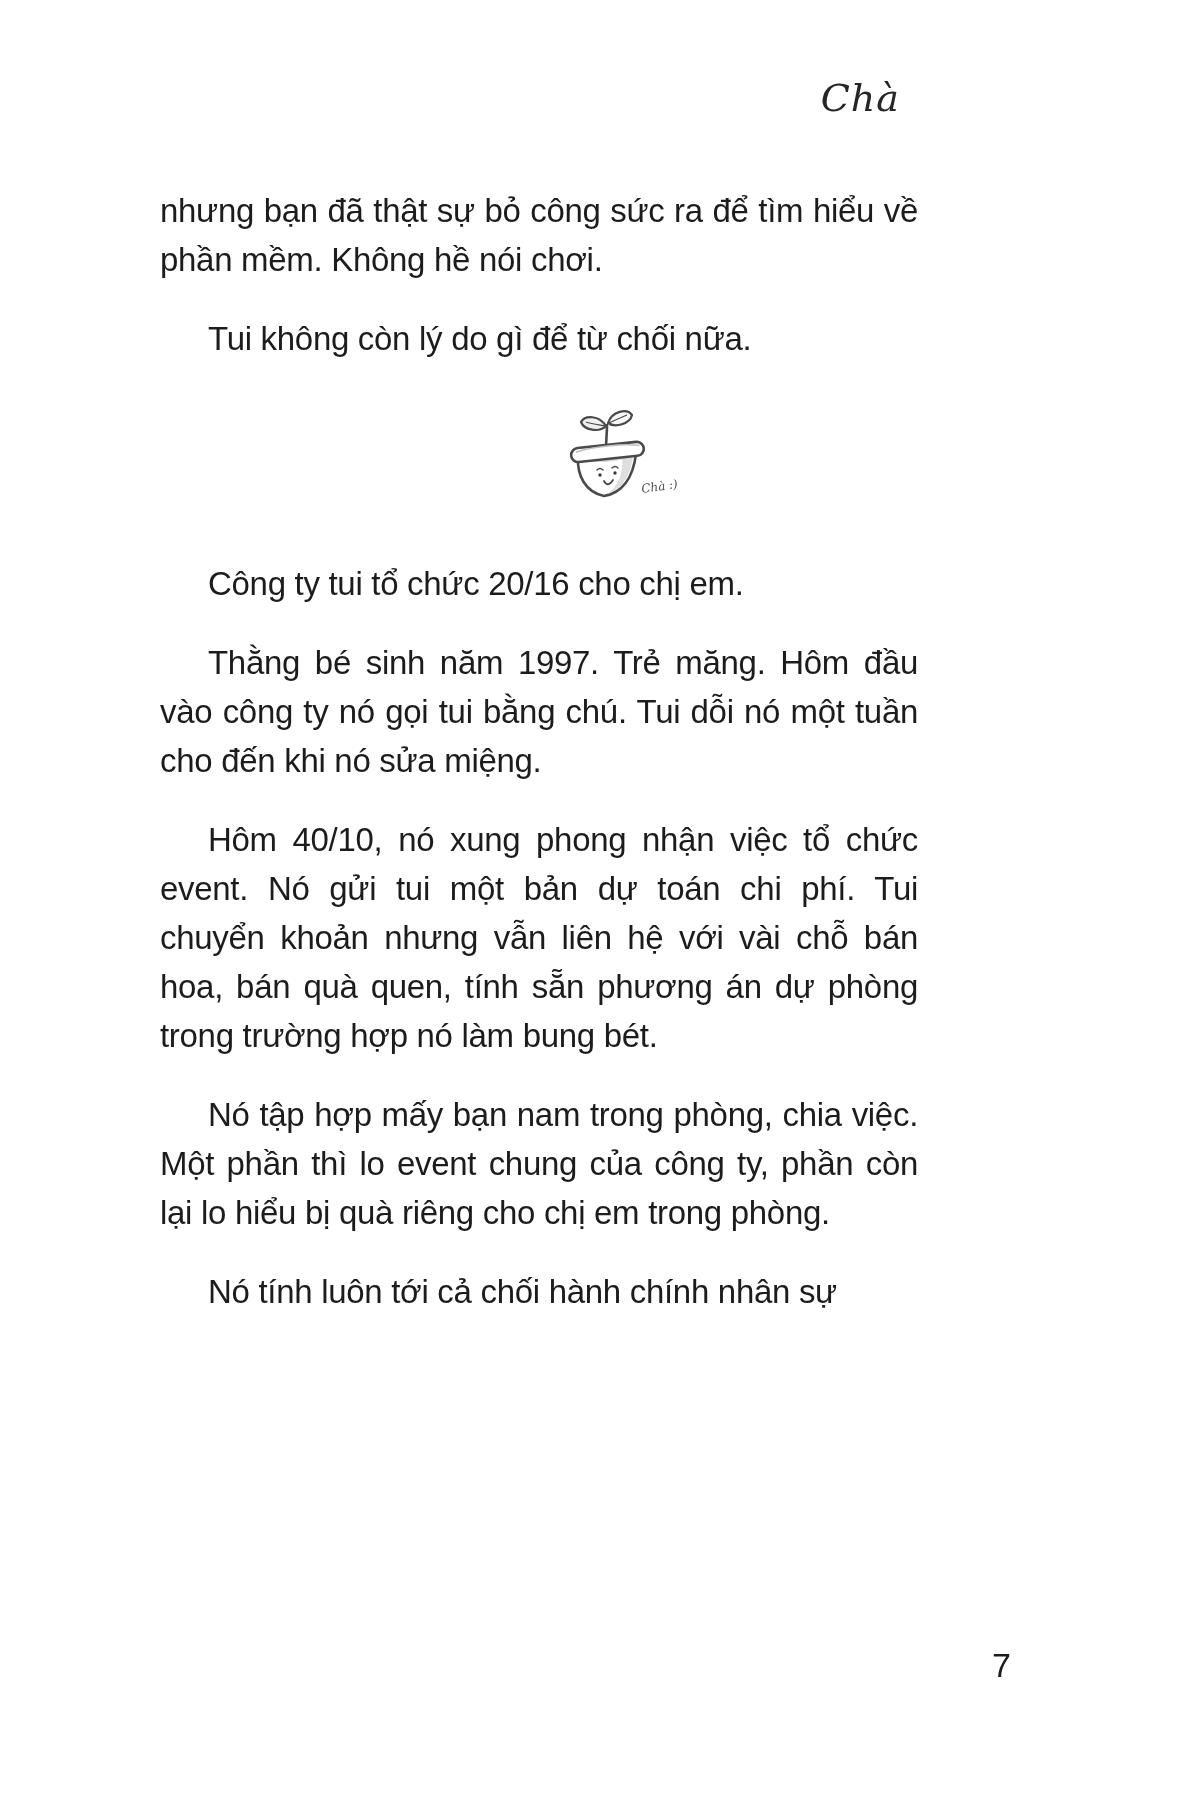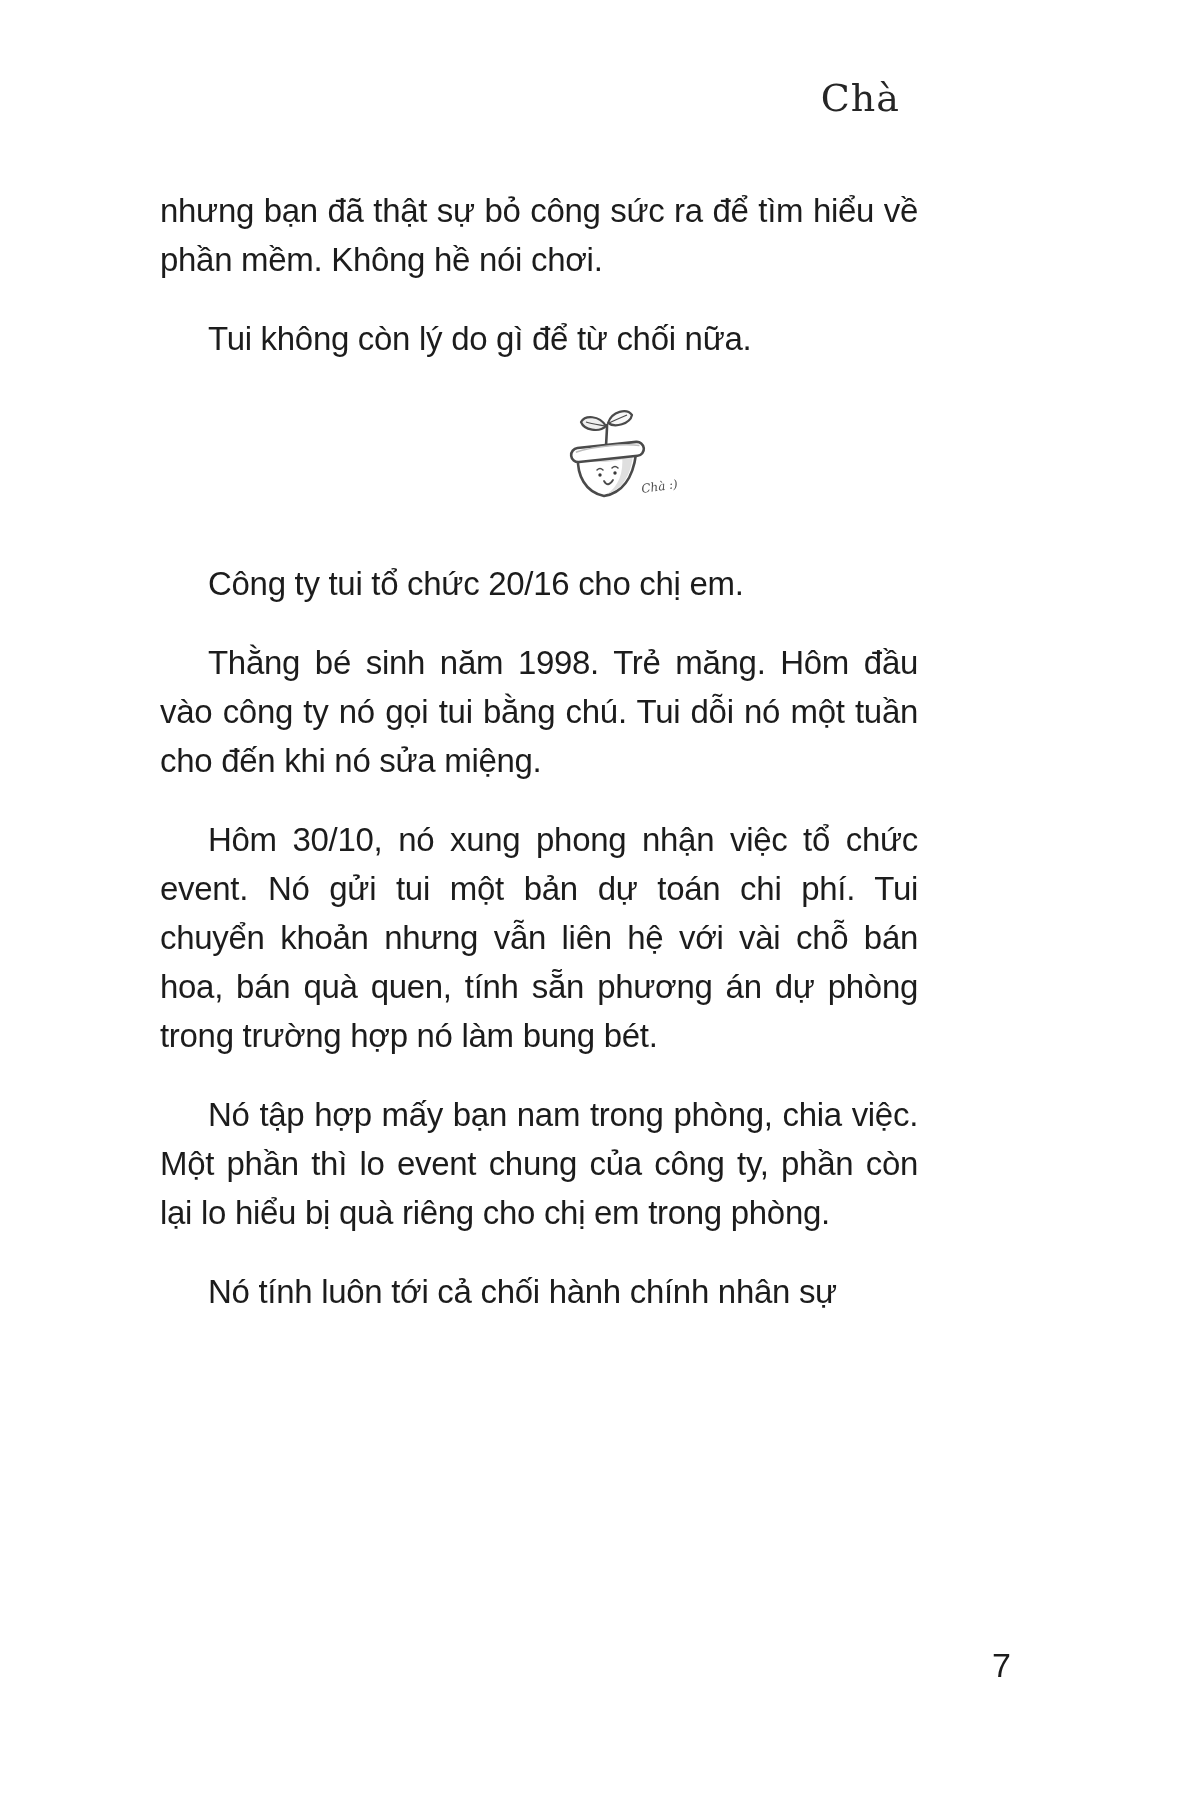--- a/index.html
+++ b/index.html
@@ -14,20 +14,21 @@
     background: #ffffff;
     overflow: hidden;
     font-family: "Liberation Sans", "DejaVu Sans", sans-serif;
     color: #1c1c1c;
   }
   .running-header {
     position: absolute;
     top: 76px;
     right: 300px;
     font-family: "DejaVu Serif", "Liberation Serif", serif;
+    font-style: italic;
     font-size: 38px;
     letter-spacing: 1px;
     color: #262626;
   }
   .text-column {
     position: absolute;
     left: 160px;
     top: 186px;
     width: 766px;
   }
@@ -97,23 +98,23 @@
         <circle cx="48" cy="82" r="1.7" fill="#3a3a3a"></circle>
         <circle cx="63" cy="80" r="1.7" fill="#3a3a3a"></circle>
         <path d="M52,88 Q56,95 61,87" fill="#ffffff" stroke="#4a4a4a" stroke-width="1.8" stroke-linecap="round"></path>
 
         <text x="90" y="100" font-size="12" font-family="DejaVu Serif, Liberation Serif, serif" font-style="italic" fill="#4f4f4f" transform="rotate(-8 90 100)">Chà :)</text>
       </svg>
     </figure>
 
     <p class="para">Công ty tui tổ chức 20/16 cho chị em.</p>
 
-    <p class="para">Thằng bé sinh năm 1998. Trẻ măng. Hôm đầu vào công ty nó gọi tui bằng chú. Tui dỗi nó một tuần cho đến khi nó sửa miệng.</p>
+    <p class="para">Thằng bé sinh năm 1997. Trẻ măng. Hôm đầu vào công ty nó gọi tui bằng chú. Tui dỗi nó một tuần cho đến khi nó sửa miệng.</p>
 
-    <p class="para">Hôm 30/10, nó xung phong nhận việc tổ chức event. Nó gửi tui một bản dự toán chi phí. Tui chuyển khoản nhưng vẫn liên hệ với vài chỗ bán hoa, bán quà quen, tính sẵn phương án dự phòng trong trường hợp nó làm bung bét.</p>
+    <p class="para">Hôm 40/10, nó xung phong nhận việc tổ chức event. Nó gửi tui một bản dự toán chi phí. Tui chuyển khoản nhưng vẫn liên hệ với vài chỗ bán hoa, bán quà quen, tính sẵn phương án dự phòng trong trường hợp nó làm bung bét.</p>
 
     <p class="para">Nó tập hợp mấy bạn nam trong phòng, chia việc. Một phần thì lo event chung của công ty, phần còn lại lo hiểu bị quà riêng cho chị em trong phòng.</p>
 
     <p class="para">Nó tính luôn tới cả chối hành chính nhân sự</p>
 
   </main>
 
   <div class="page-number">7</div>
 
 </div>

